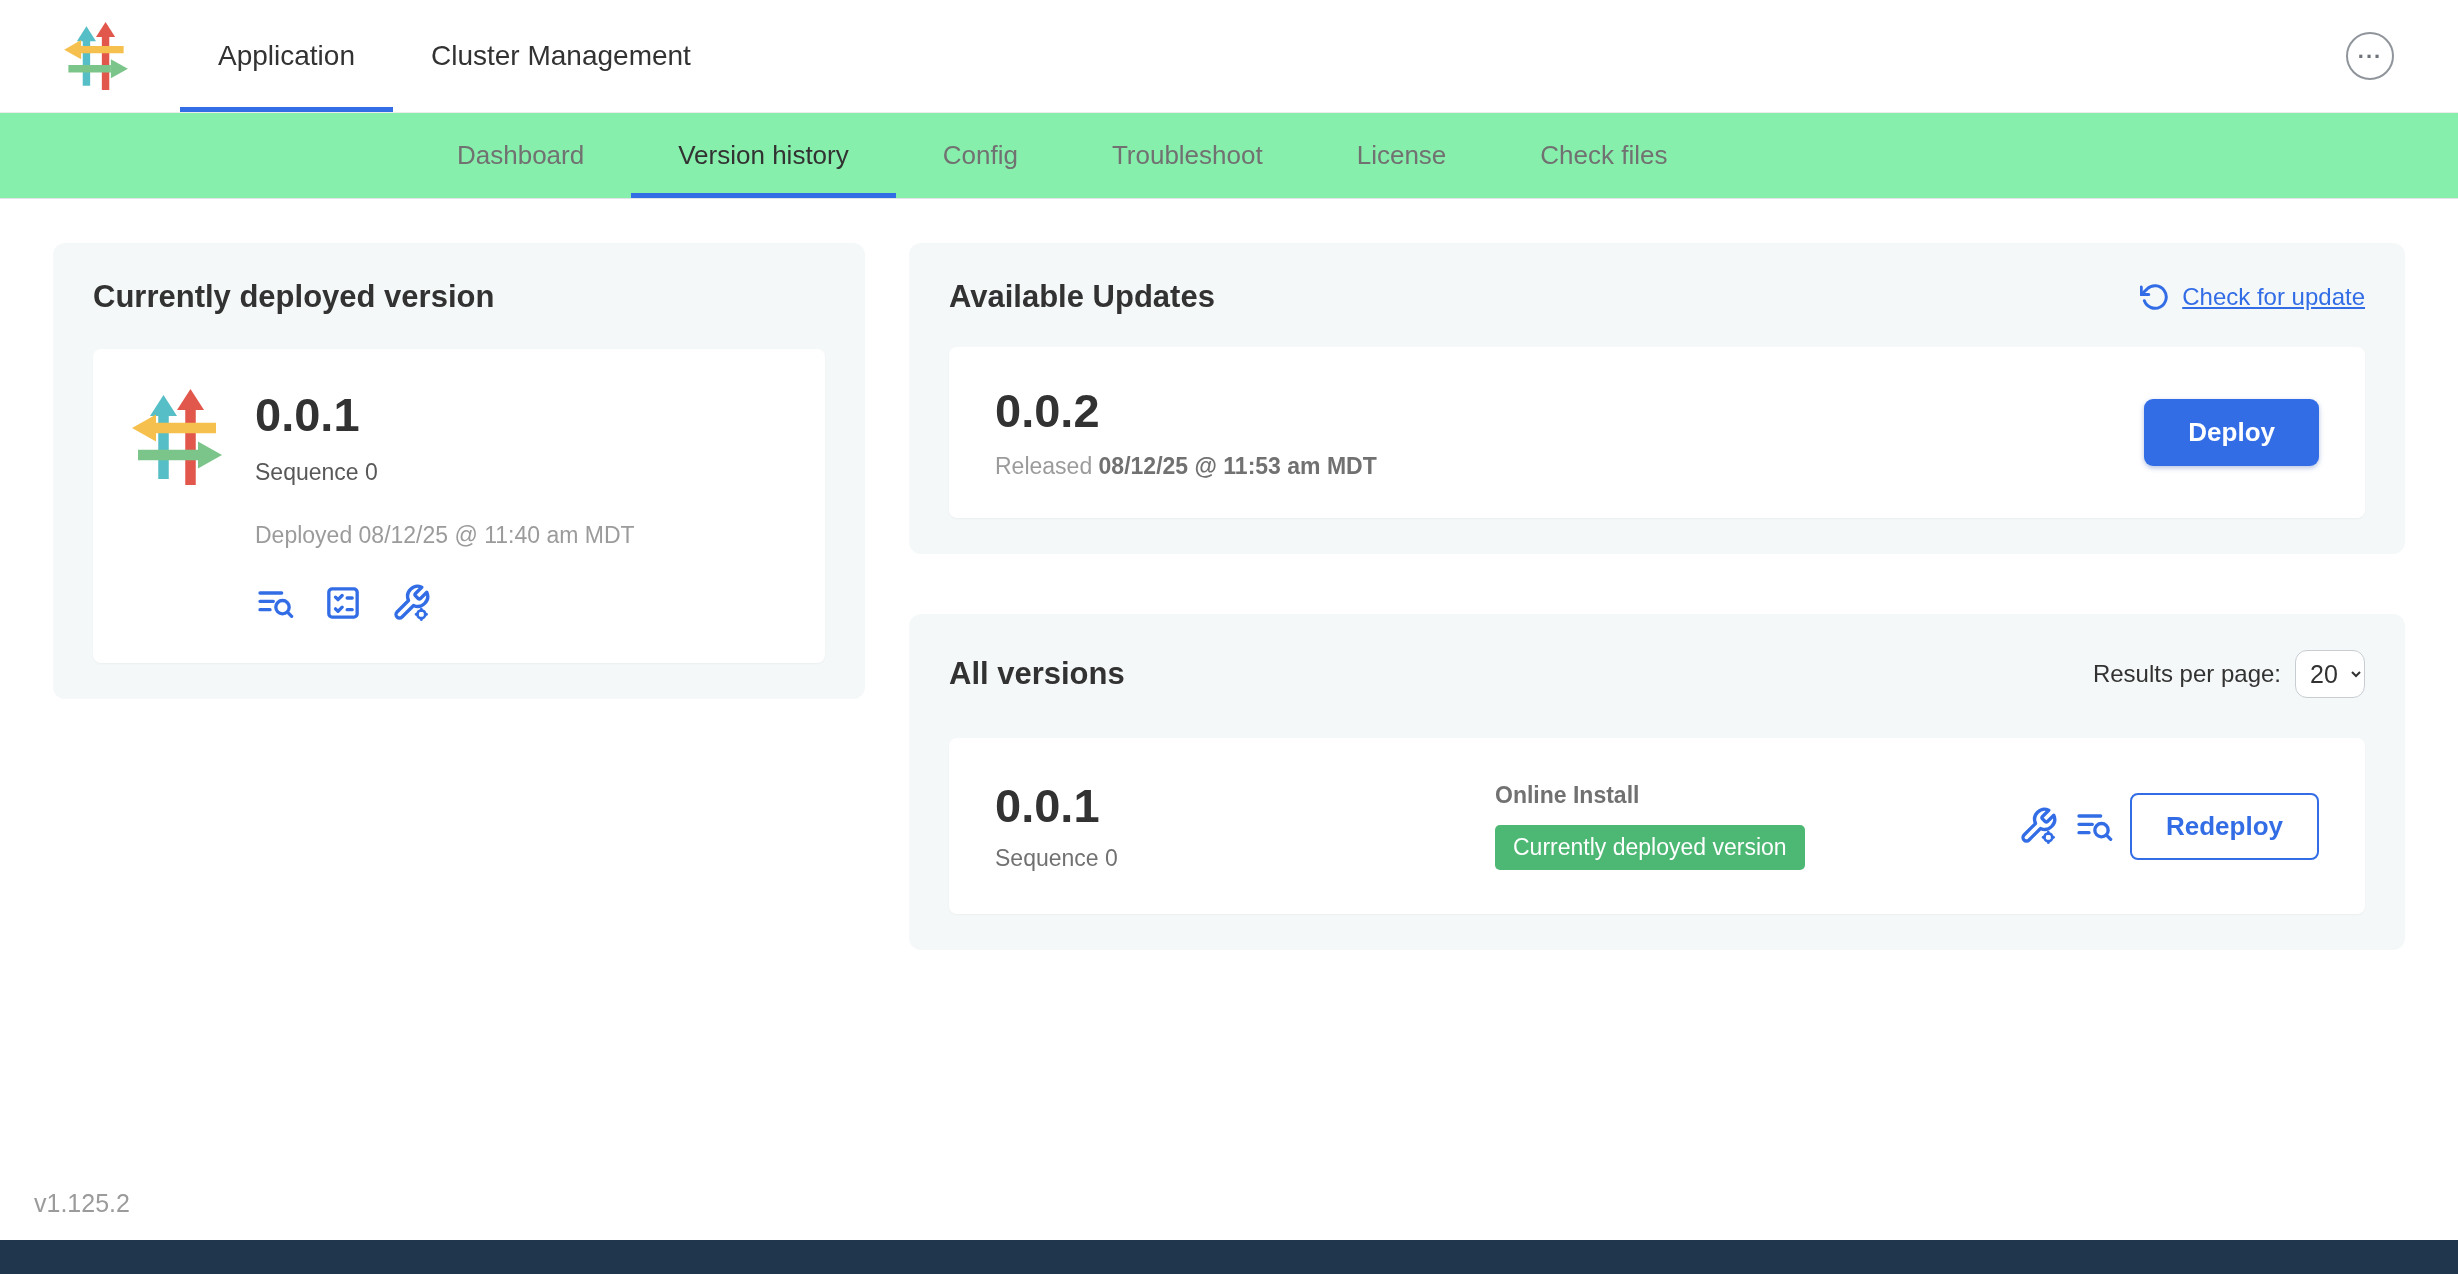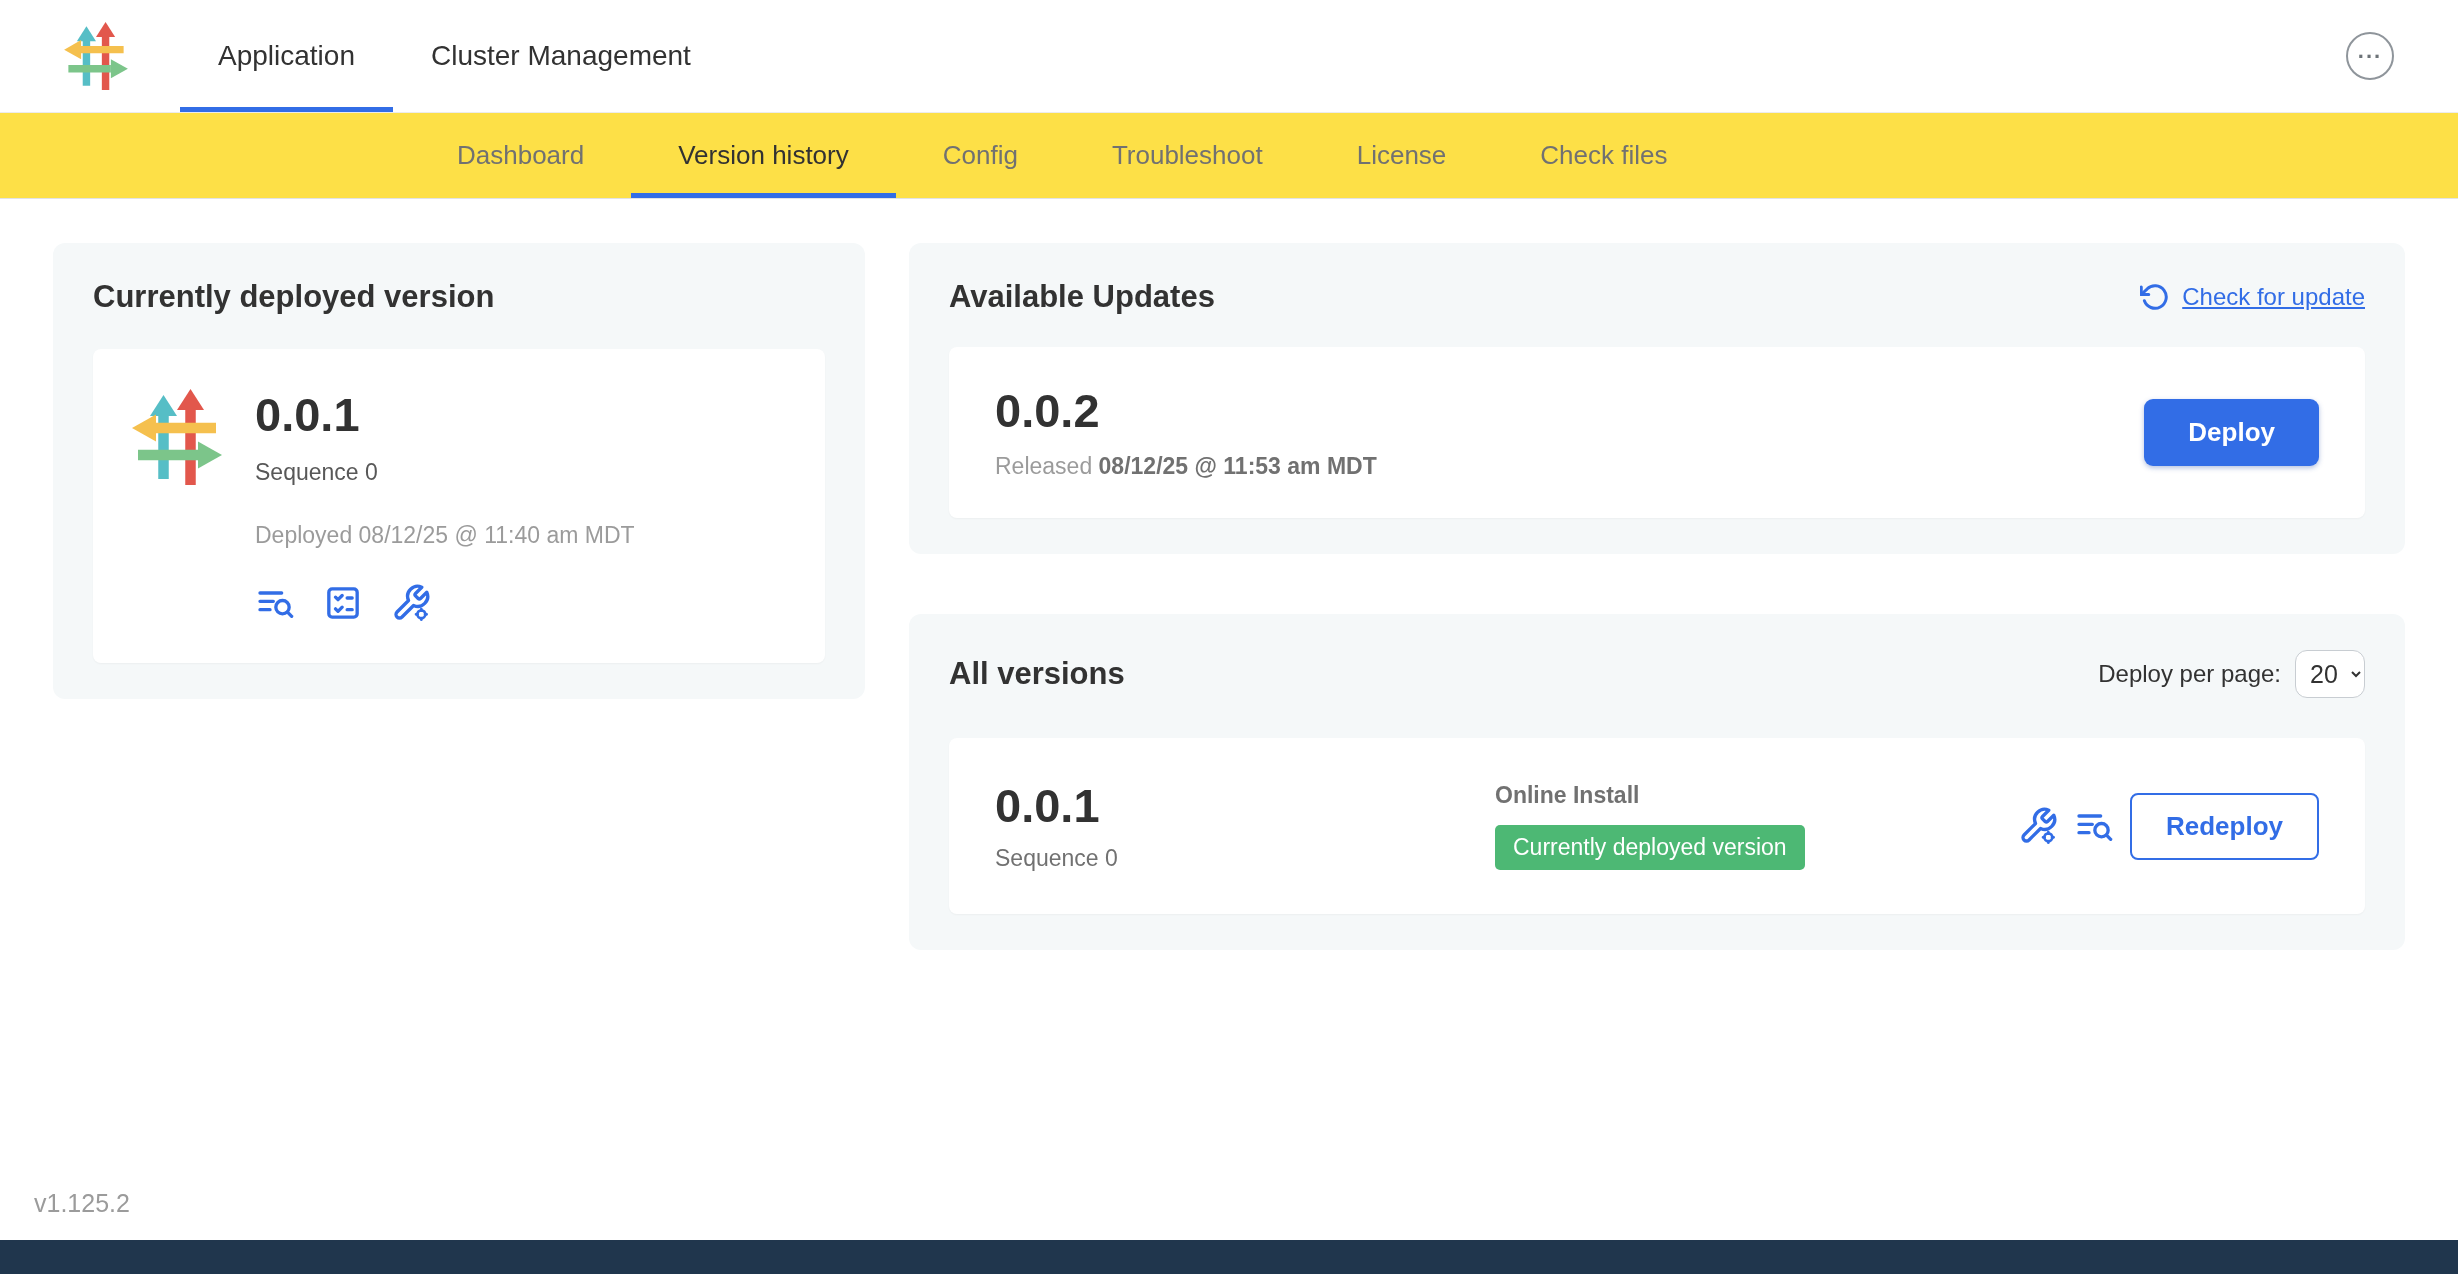--- a/index.html
+++ b/index.html
@@ -29,21 +29,21 @@
   .top-tab.active{box-shadow:inset 0 -5px 0 var(--blue);}
   .topbar-spacer{flex:1;}
   .more-btn{
     align-self:center;margin-right:64px;width:48px;height:48px;border-radius:50%;
     border:2px solid #8f959b;display:flex;align-items:center;justify-content:center;
     color:#6d7378;font-size:22px;letter-spacing:2px;font-weight:bold;cursor:pointer;background:#fff;
     padding-bottom:10px;
   }
 
   
-  .subnav{height:86px;background:#fde047;border-bottom:1px solid #e1e3e6;display:flex;align-items:stretch;padding-left:410px;flex:0 0 auto;}
+  .subnav{height:86px;background:#86efac;border-bottom:1px solid #e1e3e6;display:flex;align-items:stretch;padding-left:410px;flex:0 0 auto;}
   .subnav-item{display:flex;align-items:center;padding:0 47px;font-size:26px;color:var(--text-gray);cursor:pointer;}
   .subnav-item.active{color:var(--text-dark);box-shadow:inset 0 -5px 0 var(--blue);}
 
   
   .main{flex:1;padding:44px 53px 0 53px;background:#fff;}
   .columns{display:flex;gap:44px;align-items:flex-start;}
   .card{background:var(--card-bg);border-radius:12px;padding:36px 40px;}
   .card-title{font-size:31px;font-weight:bold;color:var(--text-dark);}
   .inner-card{background:#fff;border-radius:8px;box-shadow:0 1px 2px rgba(0,0,0,0.04);}
 
@@ -218,21 +218,21 @@
               </div>
             </div>
             <button class="btn-primary">Deploy</button>
           </div>
         </section>
 
         <section class="card all-versions-card">
           <div class="card-header-row">
             <h2 class="card-title">All versions</h2>
             <div class="rpp">
-              <span class="rpp-label">Deploy per page:</span>
+              <span class="rpp-label">Results per page:</span>
               <select>
                 <option selected="">20</option>
               </select>
             </div>
           </div>
 
           <div class="inner-card version-row">
             <div class="row-left">
               <div class="big-version">0.0.1</div>
               <div class="row-seq">Sequence 0</div>

